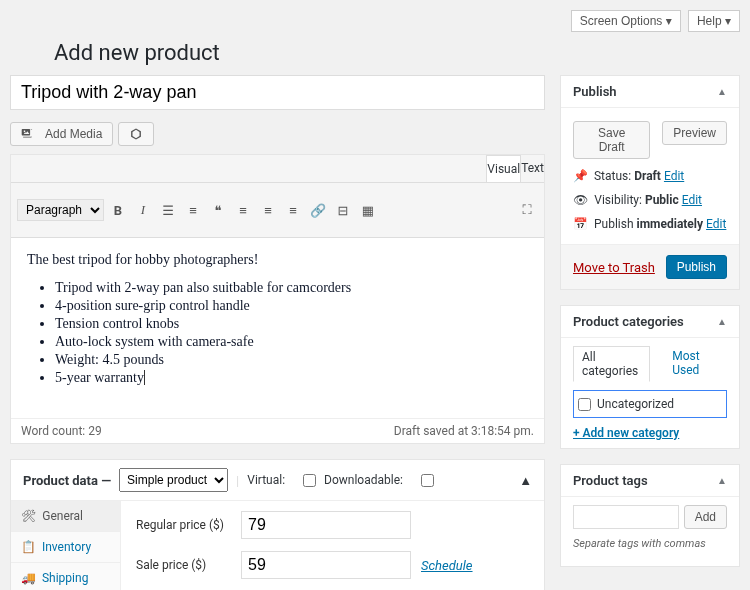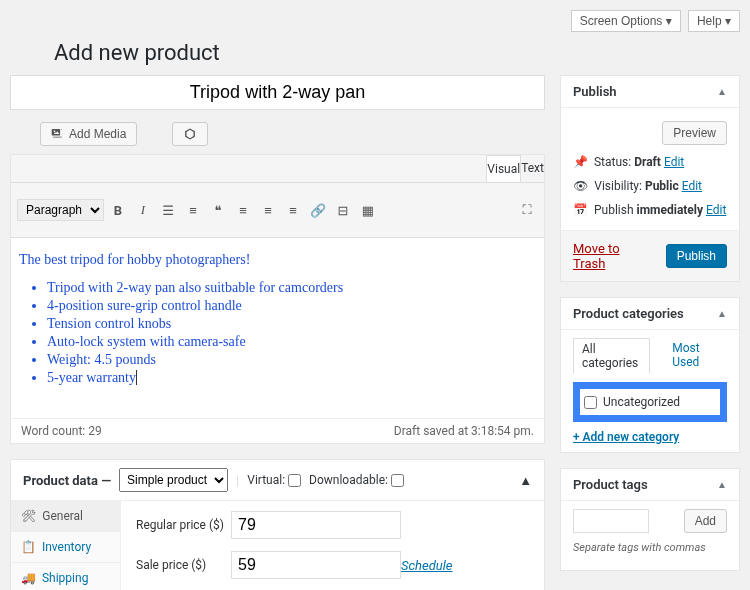--- a/index.html
+++ b/index.html
@@ -4,67 +4,67 @@
 <style>
 * { box-sizing: border-box; margin: 0; padding: 0; }
 body { font-family: -apple-system, BlinkMacSystemFont, "Segoe UI", Roboto, sans-serif; font-size: 13px; color: #32373c; background: #f1f1f1; width: 750px; }
 .wrap { padding: 10px; }
 .top-bar { text-align: right; margin-bottom: 8px; }
 .top-bar button { background: #fff; border: 1px solid #cccccc; padding: 3px 8px; font-size: 12px; color: #555; cursor: pointer; margin-left: 4px; }
 h1 { font-size: 22px; font-weight: 400; color: #23282d; margin-bottom: 10px; margin-left: 44px; }
 .main-layout { display: flex; gap: 15px; }
 .left-col { flex: 1; min-width: 0; }
 .right-col { width: 180px; }
-.title-input { width: 100%; font-size: 18px; padding: 6px 10px; border: 1px solid #ddd; background: #fff; margin-bottom: 12px; text-align: center; }
+.title-input { width: 100%; font-size: 18px; padding: 6px 10px; border: 1px solid #ddd; background: #fff; margin-bottom: 12px; }
 .media-row { display: flex; gap: 5px; margin-bottom: 8px; }
-.button { background: #f7f7f7; border: 1px solid #cccccc; padding: 4px 10px; font-size: 12px; color: #555; cursor: pointer; border-radius: 3px; display: inline-flex; align-items: center; gap: 4px; margin-left: 30px; }
+.button { background: #f7f7f7; border: 1px solid #cccccc; padding: 4px 10px; font-size: 12px; color: #555; cursor: pointer; border-radius: 3px; display: inline-flex; align-items: center; gap: 10px; }
 .button-primary { background: #0073aa; border-color: #006799; color: #fff; }
 .editor-box { border: 1px solid #e5e5e5; background: #fff; }
 .editor-tabs { display: flex; justify-content: flex-end; background: #f5f5f5; border-bottom: none; }
 .editor-tabs span { padding: 6px 0; font-size: 12px; cursor: pointer; }
 .editor-tabs .active { background: #fff; border: 1px solid #ddd; border-bottom: none; }
 .toolbar { display: flex; align-items: center; background: #f5f5f5; border-top: 1px solid #ddd; border-bottom: 1px solid #ddd; padding: 16px 6px; gap: 3px; }
 .toolbar select { font-size: 12px; border: 1px solid #ddd; padding: 2px 4px; }
 .tb-btn { width: 22px; height: 22px; display: flex; align-items: center; justify-content: center; cursor: pointer; font-size: 13px; color: #555; }
 .tb-btn.b { font-weight: bold; }
 .tb-btn.i { font-style: italic; font-family: Georgia, serif; }
 .toolbar .spacer { flex: 1; }
-.editor-content { padding: 14px 8px; min-height: 180px; font-family: Georgia, serif; font-size: 14px; color: #1d4ed8; }
+.editor-content { padding: 14px 16px; min-height: 180px; font-family: Georgia, serif; font-size: 14px; color: #0f172a; }
 .editor-content p { margin-bottom: 12px; }
 .editor-content ul { margin-left: 28px; }
 .editor-content li { margin-bottom: 2px; }
 .cursor::after { content: ""; border-right: 1px solid #333; }
 .editor-footer { display: flex; justify-content: space-between; padding: 5px 10px; border-top: 1px solid #eee; color: #666; font-size: 12px; }
 .postbox { background: #fff; border: 1px solid #e5e5e5; margin-bottom: 15px; }
 .postbox-header { display: flex; justify-content: space-between; align-items: center; padding: 8px 12px; font-weight: 600; font-size: 13px; border-bottom: 1px solid #eee; }
 .postbox-header .toggle { font-size: 10px; color: #72777c; cursor: pointer; }
 .panel-body { padding: 8px 12px; font-size: 12px; }
 .panel-body .row { display: flex; align-items: flex-start; padding: 5px 0; gap: 6px; }
 .link { color: #0073aa; text-decoration: underline; cursor: pointer; }
 .panel-footer { display: flex; justify-content: space-between; align-items: center; padding: 10px 12px; border-top: 1px solid #eee; background: #f5f5f5; }
 .trash-link { color: #a00; text-decoration: underline; cursor: pointer; }
 .tab-row { display: flex; gap: 14px; margin-bottom: 8px; font-size: 12px; }
 .tab-row span { padding: 3px 8px; cursor: pointer; }
 .tab-row .active { border: 1px solid #ddd; border-bottom: 1px solid #fff; }
 .tab-row .link-tab { color: #0073aa; }
-.checkbox-row { display: flex; align-items: center; gap: 6px; padding: 6px 4px; border: 7px solid #3b82f6; margin-bottom: 8px; }
+.checkbox-row { display: flex; align-items: center; gap: 6px; padding: 6px 4px; border: 1px solid #3b82f6; margin-bottom: 8px; }
 .add-cat { color: #0073aa; font-weight: 600; text-decoration: underline; cursor: pointer; font-size: 12px; }
 .tags-row { display: flex; gap: 5px; margin-bottom: 8px; }
 .tags-row input { flex: 1; border: 1px solid #ddd; padding: 3px; min-width: 0; }
 .muted { color: #666; font-style: italic; font-size: 11px; margin-bottom: 8px; display: block; }
 .product-data-header { display: flex; align-items: center; gap: 8px; padding: 8px 12px; border-bottom: 1px solid #eee; }
 .product-data-header strong { font-size: 13px; }
 .product-data-header select { font-size: 12px; padding: 3px; }
-.product-data-header label { font-size: 12px; display: flex; align-items: flex-end; gap: 3px; }
+.product-data-header label { font-size: 12px; display: flex; align-items: flex-end; gap: 18px; }
 .product-data-body { display: flex; min-height: 160px; }
 .pd-tabs { width: 110px; background: #fafafa; border-right: 1px solid #eee; }
 .pd-tabs div { padding: 8px 10px; font-size: 12px; color: #0073aa; cursor: pointer; border-bottom: 1px solid #eee; display: flex; align-items: center; gap: 6px; }
 .pd-tabs div.active { background: #efefef; color: #555; }
 .pd-content { flex: 1; padding: 10px 15px; }
-.pd-row { display: flex; align-items: center; margin-bottom: 12px; }
+.pd-row { display: flex; align-items: center; margin-bottom: 12px; gap: 10px; }
 .pd-row label { width: 95px; font-size: 12px; color: #333; }
 .pd-row input, .pd-row select { border: 1px solid #ddd; padding: 4px 6px; font-size: 16px; width: 170px; }
 .help-circle { width: 14px; height: 14px; border-radius: 50%; background: #666; color: #fff; font-size: 10px; display: inline-flex; align-items: center; justify-content: center; }
 .icon-svg { width: 14px; height: 14px; fill: currentColor; }
 </style>
 </head>
 <body>
 
 <div class="wrap">
   <div class="top-bar">
@@ -188,20 +188,21 @@
     </div>
 
     <div class="right-col">
       <div class="postbox">
         <div class="postbox-header">
             <span>Publish</span>
             <span class="toggle">▲</span>
           </div>
         <div class="panel-body">
           <div class="row">
+              <button class="button">Save Draft</button>
               <span style="flex:1;"></span>
               <button class="button">Preview</button>
             </div>
           <div class="row">
               <span>📌</span>
               <span><span>Status: </span><b>Draft</b> <span class="link">Edit</span></span>
             </div>
           <div class="row">
               <span>👁</span>
               <span><span>Visibility: </span><b>Public</b> <span class="link">Edit</span></span>

